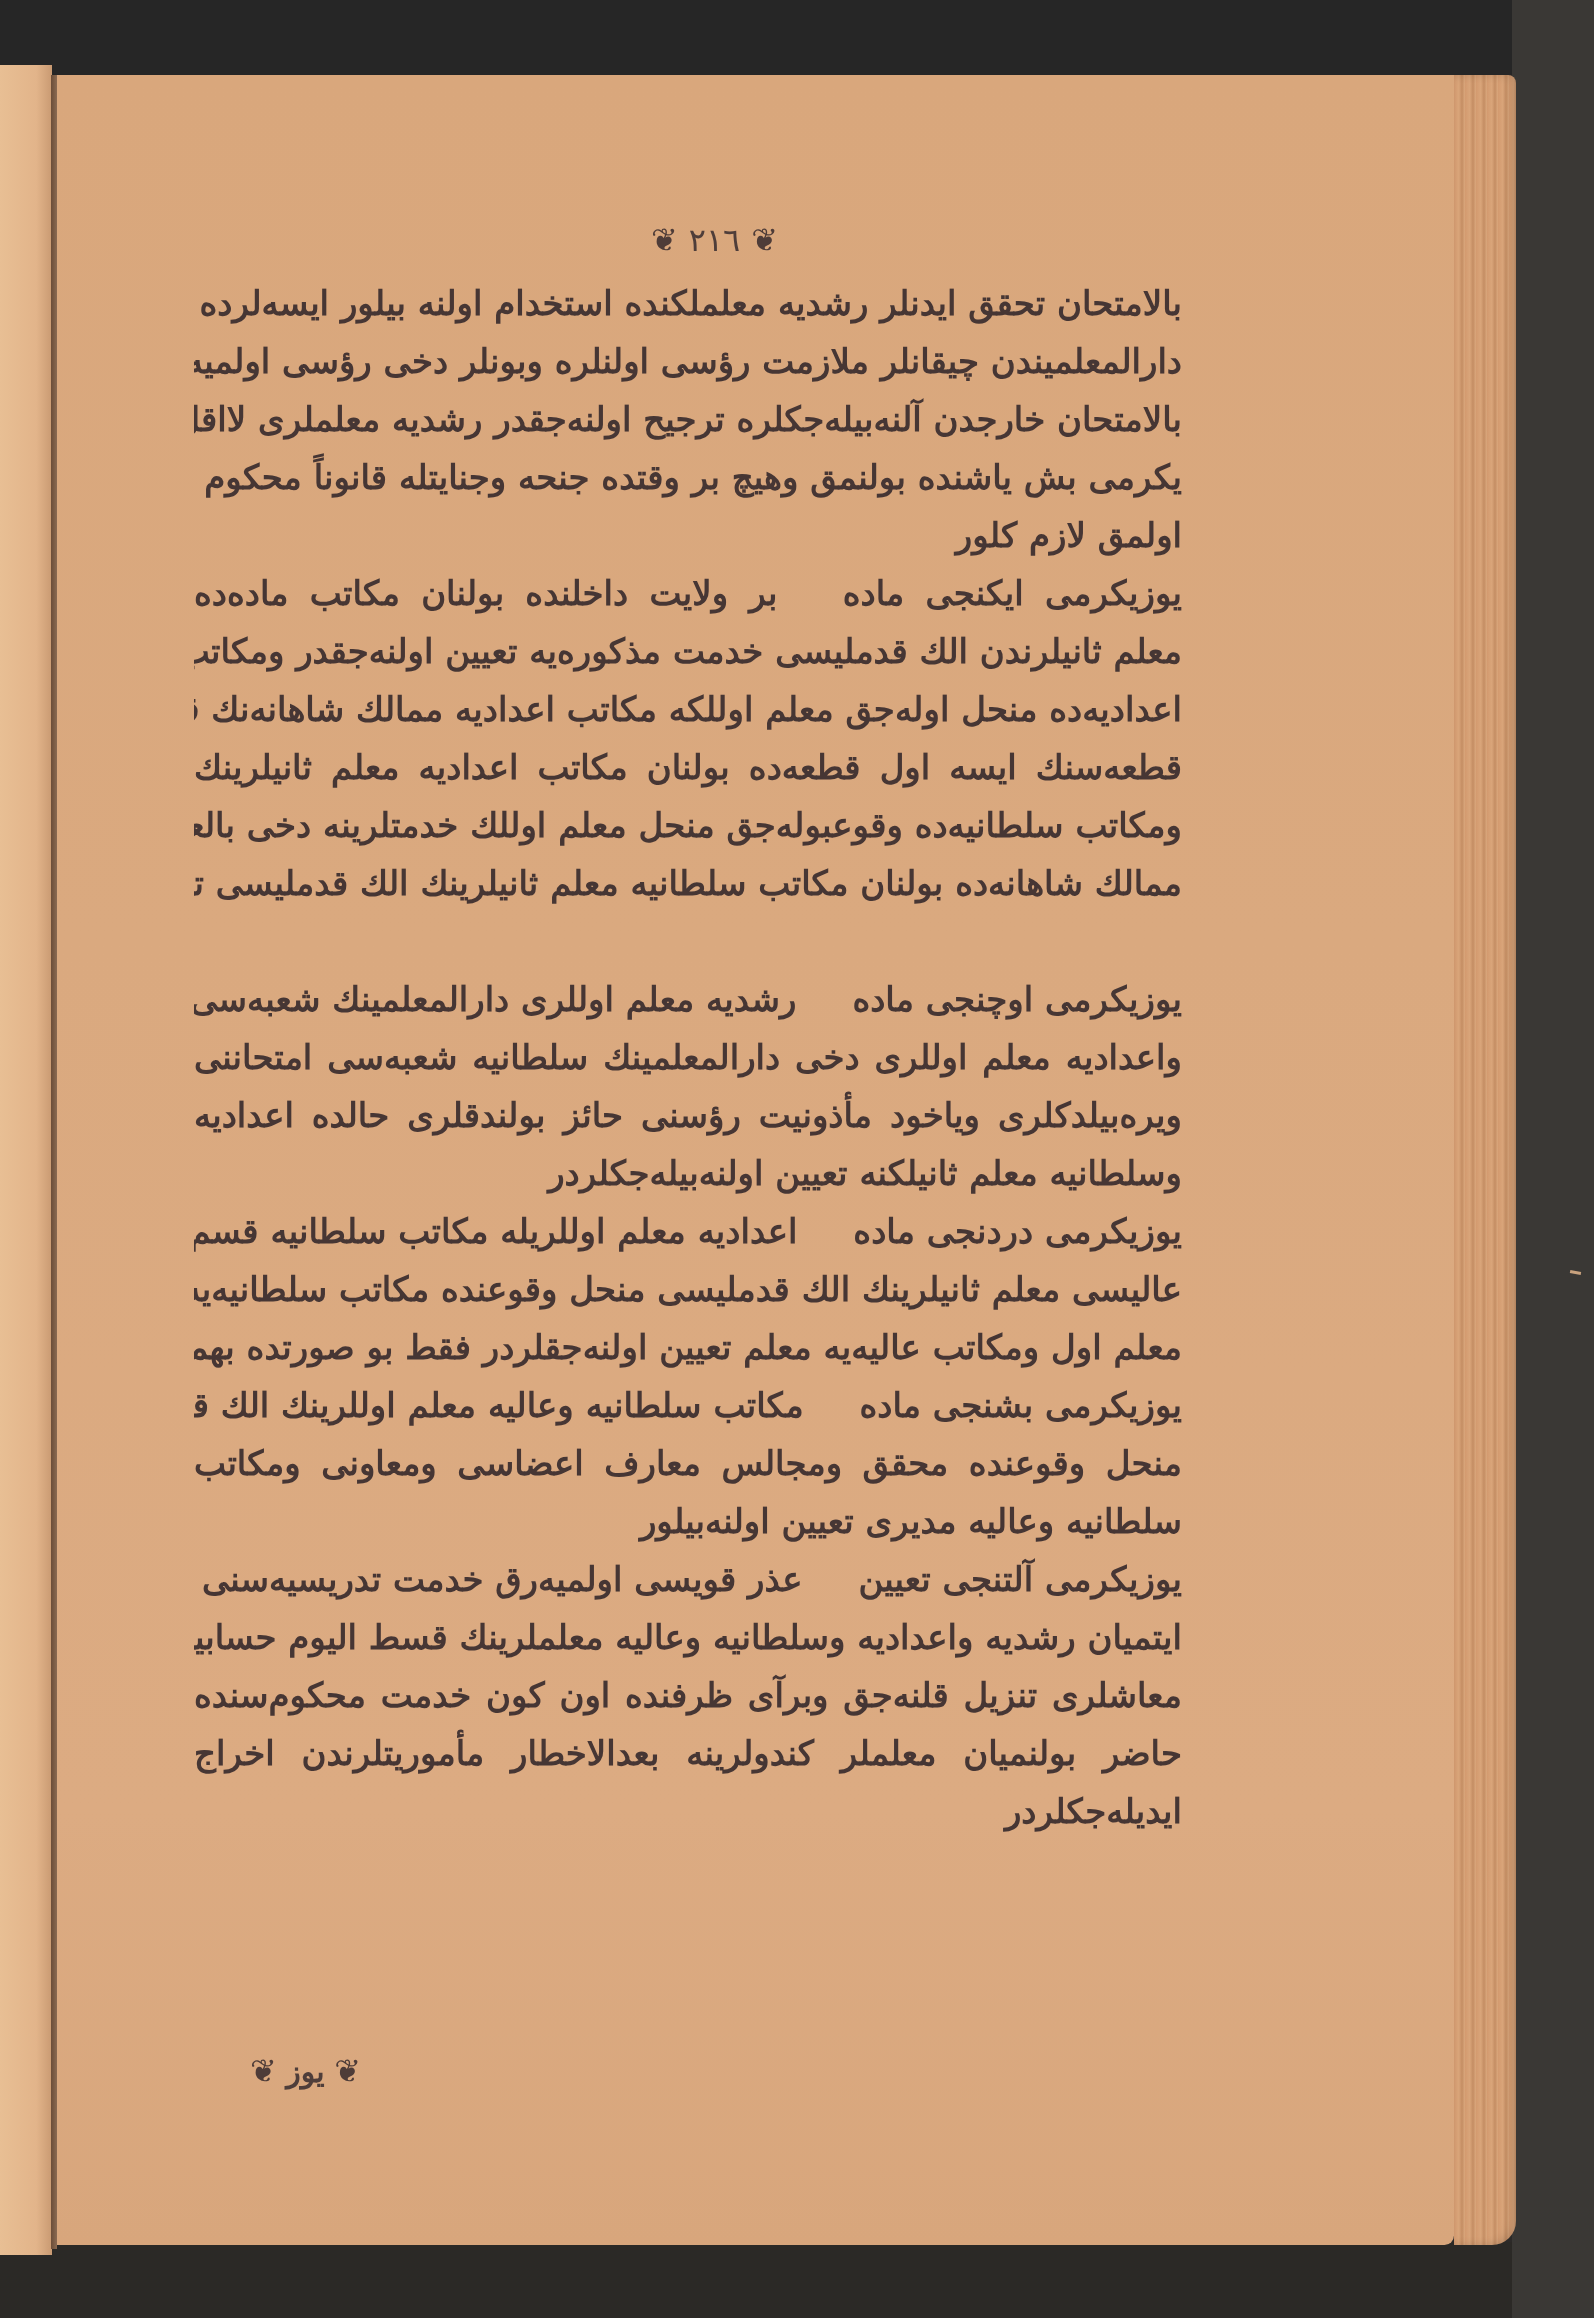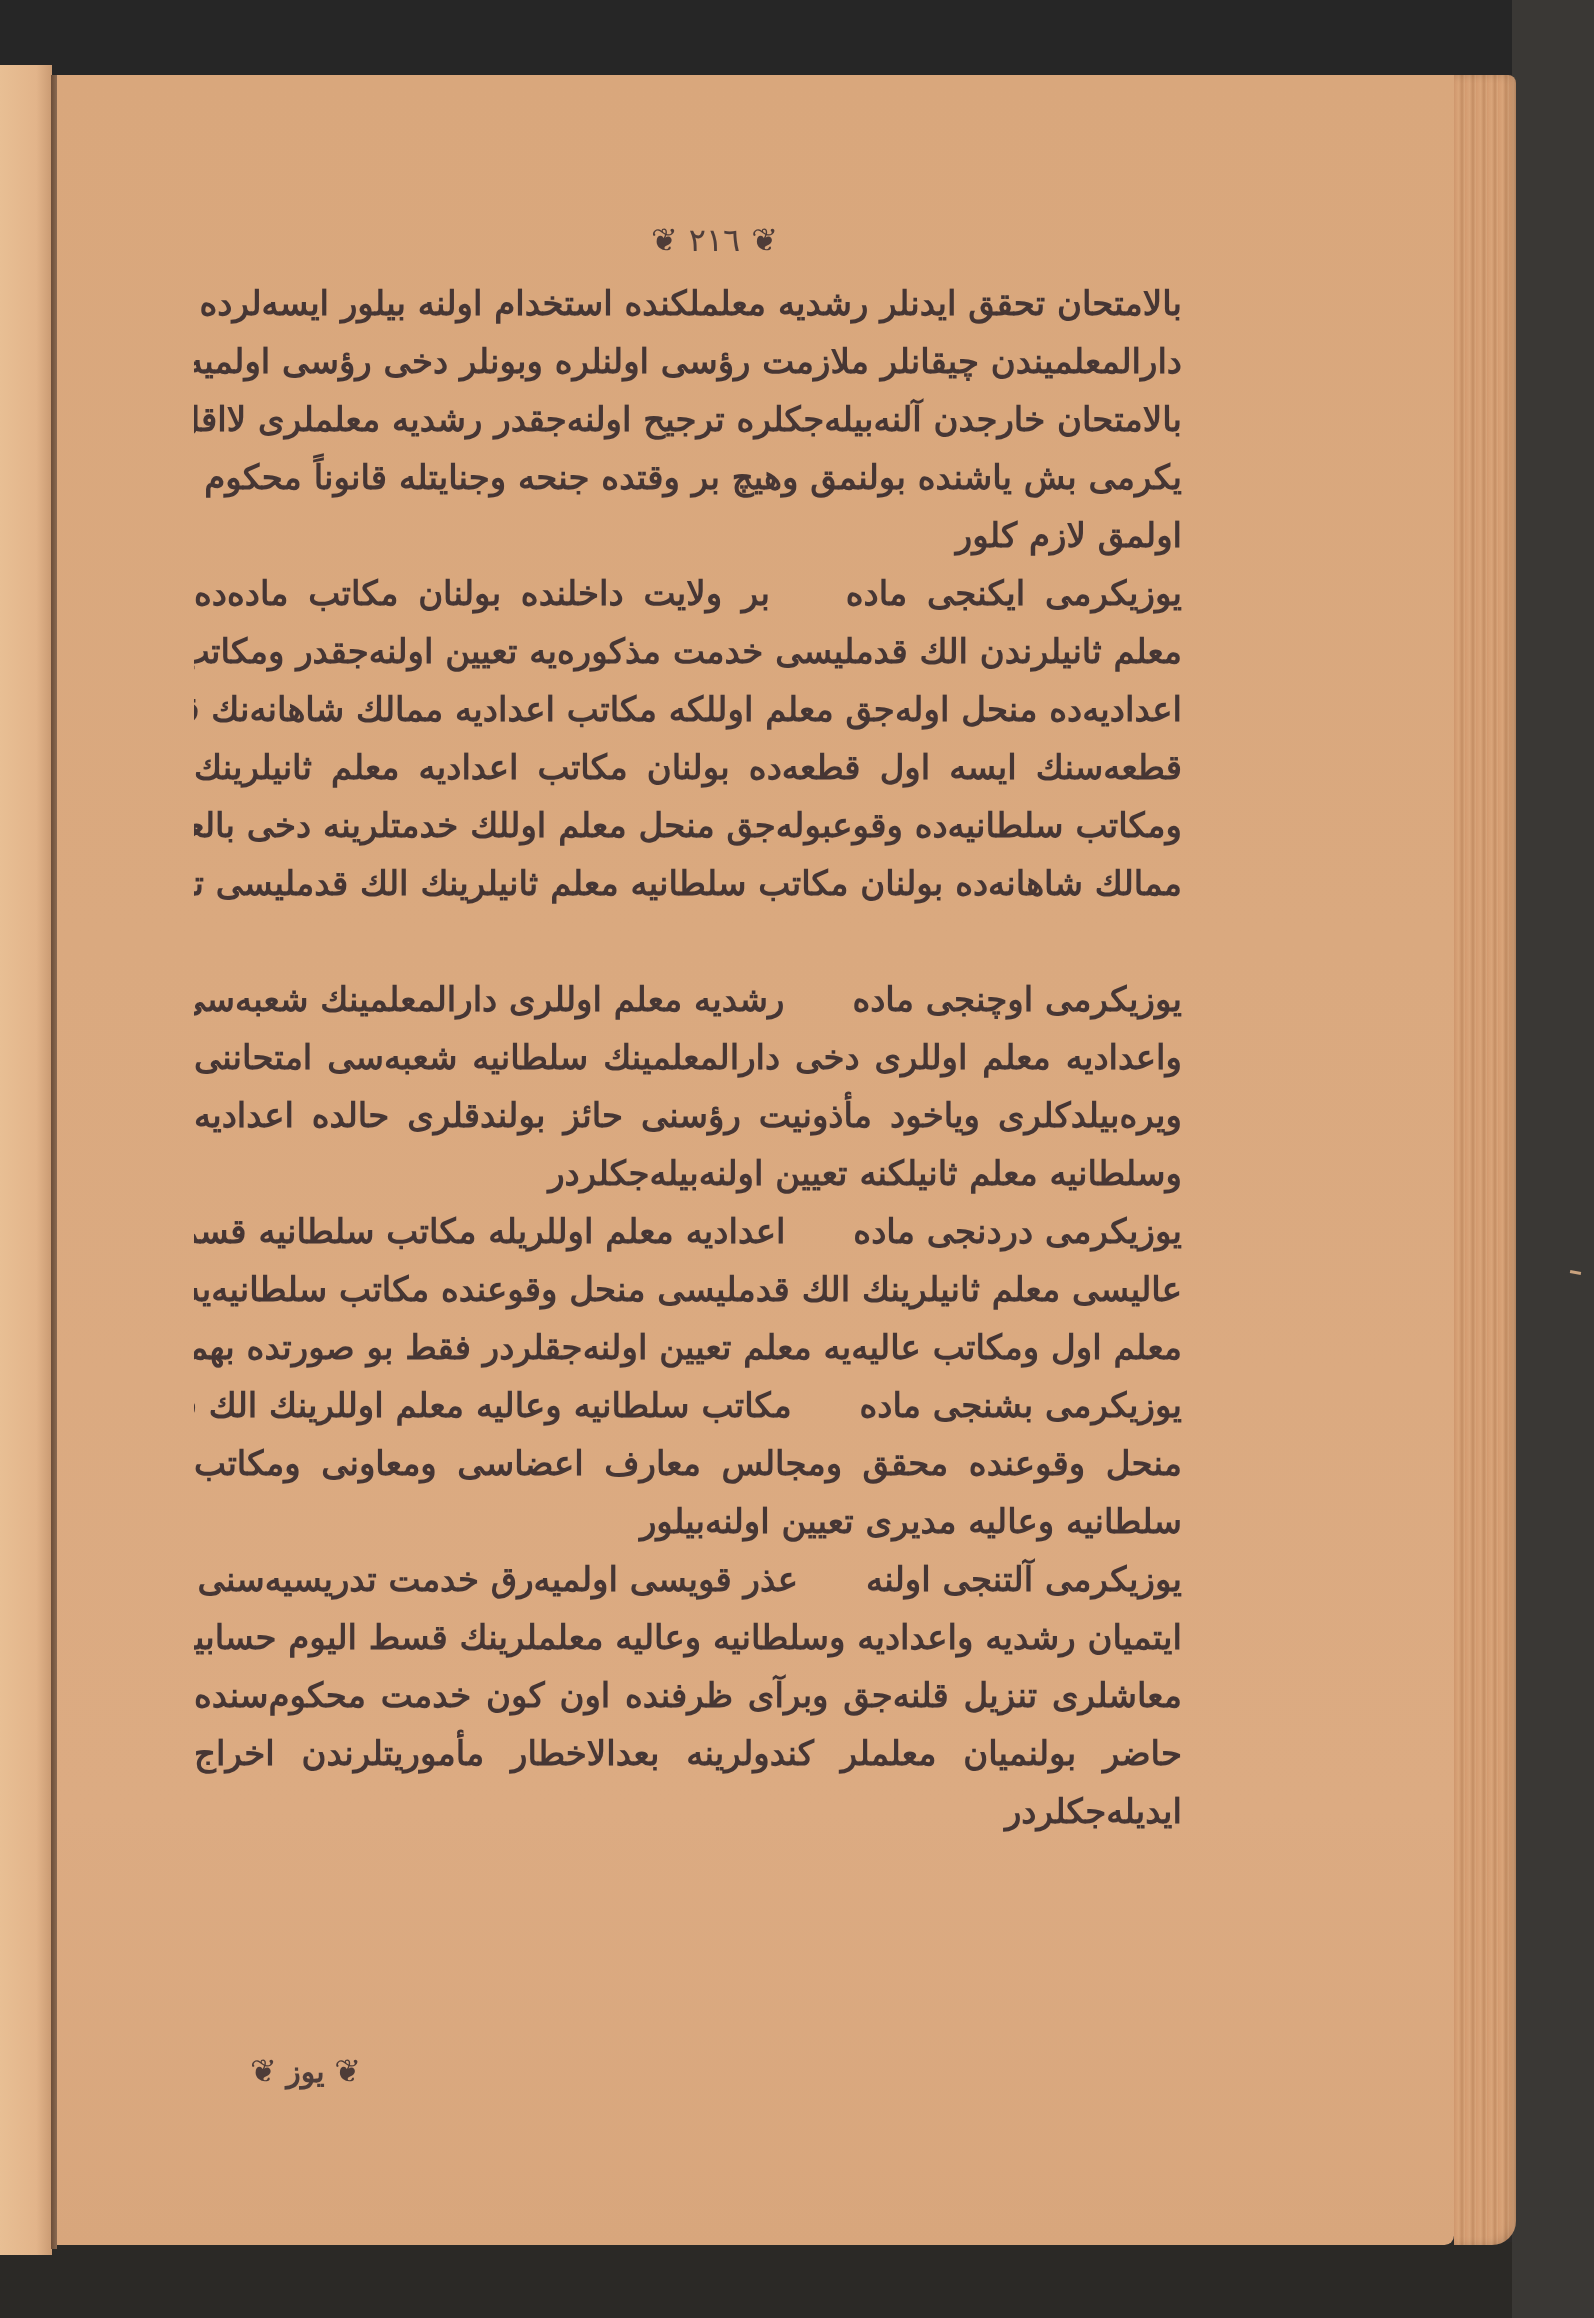--- a/index.html
+++ b/index.html
@@ -42,21 +42,21 @@
       direction: rtl; text-align: justify; text-align-last: right;
       color: #463634;
     }
     .line {
       height: 58px; line-height: 58px;
       font-size: 34px; font-weight: bold; white-space: nowrap; overflow: hidden;
       text-align: justify; text-align-last: justify;
     }
     .line.short { text-align-last: right; }
     .line.gap { height: 58px; }
-    .line .article-head { margin-left: 56px; }
+    .line .article-head { margin-left: 44px; }
     .catchword {
       position: absolute; left: 250px; top: 2047px; height: 48px;
       display: flex; align-items: center; gap: 9.5px; color: #4f3e3a;
     }
     .catchword-text { font-size: 30px; font-weight: bold; direction: rtl; }
     .speck { position: absolute; width: 11px; height: 3.2px; background: #c9a27e; left: 1570px; top: 1271px; transform: rotate(10deg); }
   </style>
 </head>
 <body>
 
@@ -112,21 +112,21 @@
   <div class="line">معلم اول ومکاتب عالیه‌یه معلم تعیین اولنه‌جقلردر فقط بو صورتده بهمه‌حال</div>
 
   <div class="line">
     <span class="article-head">یوزیکرمی بشنجی ماده</span>
     <span>مکاتب سلطانیه وعالیه معلم اوللرینك الك قدملیلری</span>
   </div>
   <div class="line">منحل وقوعنده محقق ومجالس معارف اعضاسی ومعاونی ومکاتب</div>
   <div class="line short">سلطانیه وعالیه مدیری تعیین اولنه‌بیلور</div>
 
   <div class="line">
-    <span class="article-head">یوزیکرمی آلتنجی اولنه</span>
+    <span class="article-head">یوزیکرمی آلتنجی تعیین</span>
     <span>عذر قویسی اولمیه‌رق خدمت تدریسیه‌سنی ایفا</span>
   </div>
   <div class="line">ایتمیان رشدیه واعدادیه وسلطانیه وعالیه معلملرینك قسط الیوم حسابیله</div>
   <div class="line">معاشلری تنزیل قلنه‌جق وبرآی ظرفنده اون کون خدمت محکوم‌سنده</div>
   <div class="line">حاضر بولنمیان معلملر کندولرینه بعدالاخطار مأموریتلرندن اخراج</div>
   <div class="line short">ایدیله‌جکلردر</div>
 </div>
 
 <div class="catchword">
   <span class="ornament">❦</span>

